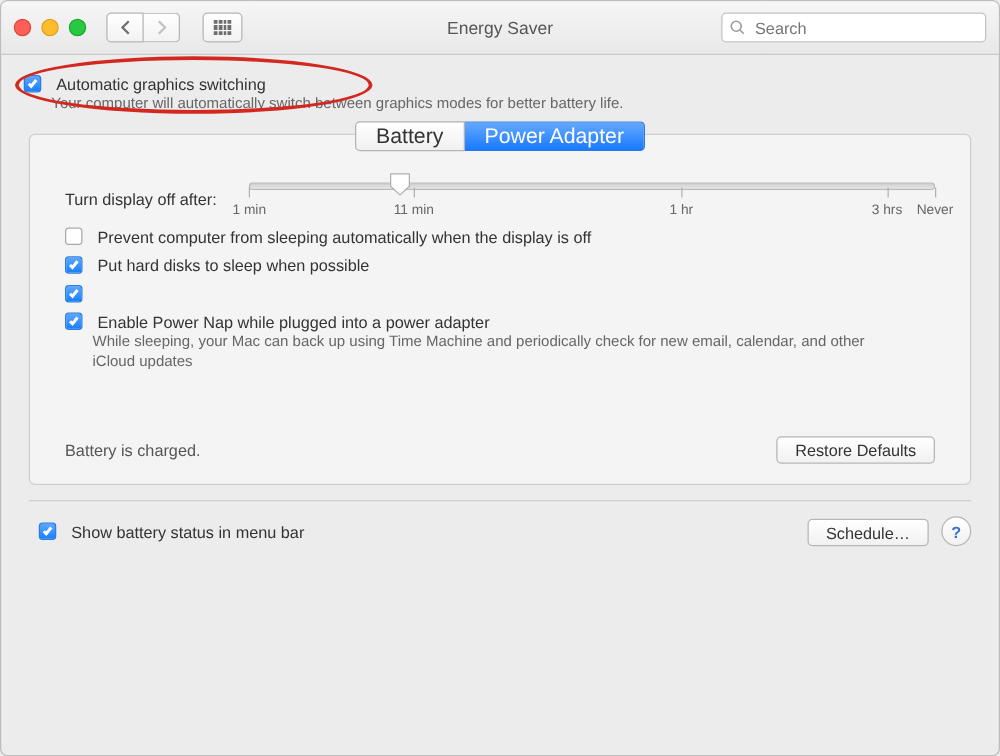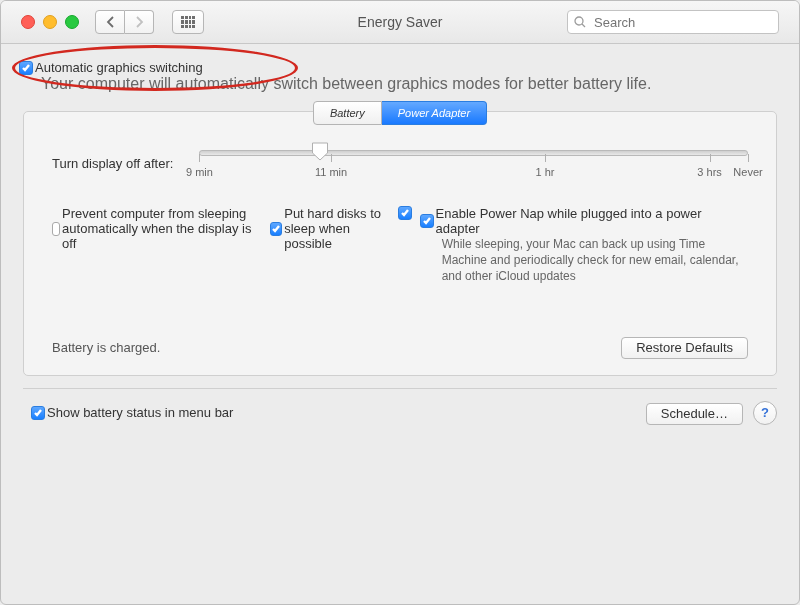--- a/index.html
+++ b/index.html
@@ -13,21 +13,21 @@
     overflow:hidden;
     position:relative;
   }
 
   
   .titlebar{
     height:42px;
     background:linear-gradient(#f6f6f6,#e8e8e8);
     border-bottom:1px solid #c7c7c7;
     display:flex;align-items:center;
-    padding:0 20px;
+    padding:0 10px;
     gap:10px;
   }
   .traffic{display:flex;gap:8px;margin-right:6px}
   .tl{width:12px;height:12px;border-radius:50%}
   .tl.red{background:#ff5f57;border:1px solid #e04439}
   .tl.yellow{background:#ffbd2e;border:1px solid #e0a020}
   .tl.green{background:#28c940;border:1px solid #17a82e}
   .navbtns{display:flex}
   .navbtn{
     width:28px;height:22px;
@@ -63,36 +63,36 @@
   }
   .searchwrap svg{flex:0 0 auto}
   .searchwrap input{
     border:none;outline:none;background:transparent;
     font:inherit;width:100%;color:#333;
   }
 
   
   .main{padding:16px 8px 0 8px}
   .toprow{position:relative;margin-left:10px}
-  .cbrow{display:flex;align-items:center;gap:2px}
+  .cbrow{display:flex;gap:12px}
   .chk{
     width:14px;height:14px;border-radius:3px;
     border:1px solid #a9a9a9;background:#fff;
     display:flex;align-items:center;justify-content:center;
     box-sizing:border-box;
   }
   .chk.on{
     background:linear-gradient(#5da7ff,#197fff);
     border-color:#2a7de0;
   }
   .chk.on svg{display:block}
   .chk svg{display:none}
   .chk svg path{stroke:#fff;stroke-width:2.4;fill:none}
   .lbl{color:#333}
-  .sublbl{color:#666;font-size:16px;margin-left:22px}
+  .sublbl{color:#666;font-size:12px;margin-left:22px}
   .circle-annot{
     position:absolute;
     left:-7px;top:-15px;
     width:280px;height:40px;
     border:3px solid #d2281f;
     border-radius:50%;
     pointer-events:none;
   }
 
   
@@ -105,22 +105,21 @@
   }
   .tabs{
     display:flex;justify-content:center;
     position:relative;top:-11px;
   }
   .tab{
     height:22px;line-height:22px;
     padding:0 16px;
     border:1px solid #b4b4b4;
     background:linear-gradient(#ffffff,#f0f0f0);
-    font-size:11px;
-    font-style:italic;
+    font-size:17px;
   }
   .tab.left{border-radius:4px 0 0 4px}
   .tab.right{border-radius:0 4px 4px 0;border-left:none}
   .tab.active{
     background:linear-gradient(#64a9ff,#1979ff);
     color:#fff;border-color:#2a7de0;
   }
   .panelbody{padding:0 28px}
 
   
@@ -141,21 +140,21 @@
     position:absolute;top:26px;font-size:11px;color:#666;
     transform:translateX(-50%);
     white-space:nowrap;
   }
   .knob{
     position:absolute;top:2px;width:17px;height:19px;
     transform:translateX(-50%);
   }
   .knob svg{display:block}
 
-  .optlist{margin-top:20px;display:flex;flex-direction:row;gap:8px}
+  .optlist{display:flex;flex-direction:column;gap:8px}
   .hint{
     font-size:12px;color:#666;margin-left:22px;max-width:620px;line-height:1.35;
   }
 
   .panelfoot{
     display:flex;align-items:center;justify-content:space-between;
     padding:0 28px;margin-top:52px;gap:25px;
   }
   .status{font-size:13px;color:#555}
   .macbtn{
@@ -247,21 +246,21 @@
       <div class="tab right active">Power Adapter</div>
     </div>
 
     <div class="panelbody">
       <div class="sliderrow">
         <div class="sliderlbl">Turn display off after:</div>
         <div class="slider" id="slider">
           <div class="track"></div>
 
         <div class="tick" style="left: 0%;"></div>
-            <div class="ticklbl" style="left: 0%;">9 min</div>
+            <div class="ticklbl" style="left: 0%;">1 min</div>
             <div class="tick" style="left: 24%;"></div>
             <div class="ticklbl" style="left: 24%;">11 min</div>
             <div class="tick" style="left: 63%;"></div>
             <div class="ticklbl" style="left: 63%; text-align: right;">1 hr</div>
             <div class="tick" style="left: 93%;"></div>
             <div class="ticklbl" style="left: 93%;">3 hrs</div>
             <div class="tick" style="left: 100%;"></div>
             <div class="ticklbl" style="left: 100%;">Never</div>
             <div class="knob" style="left: 22%;">
               <svg width="17" height="19" viewBox="0 0 17 19">

